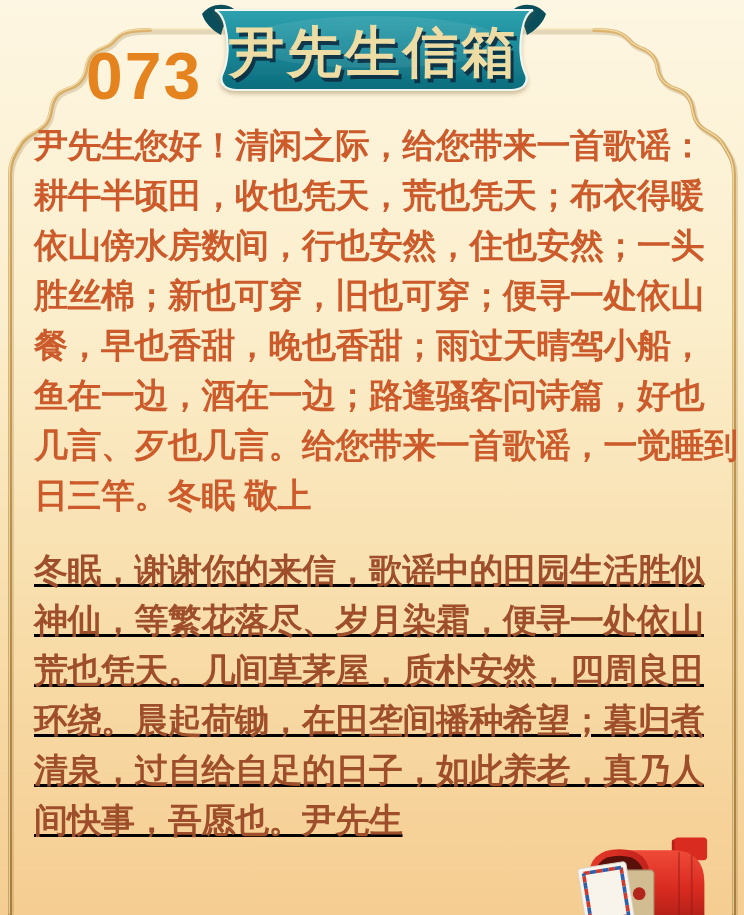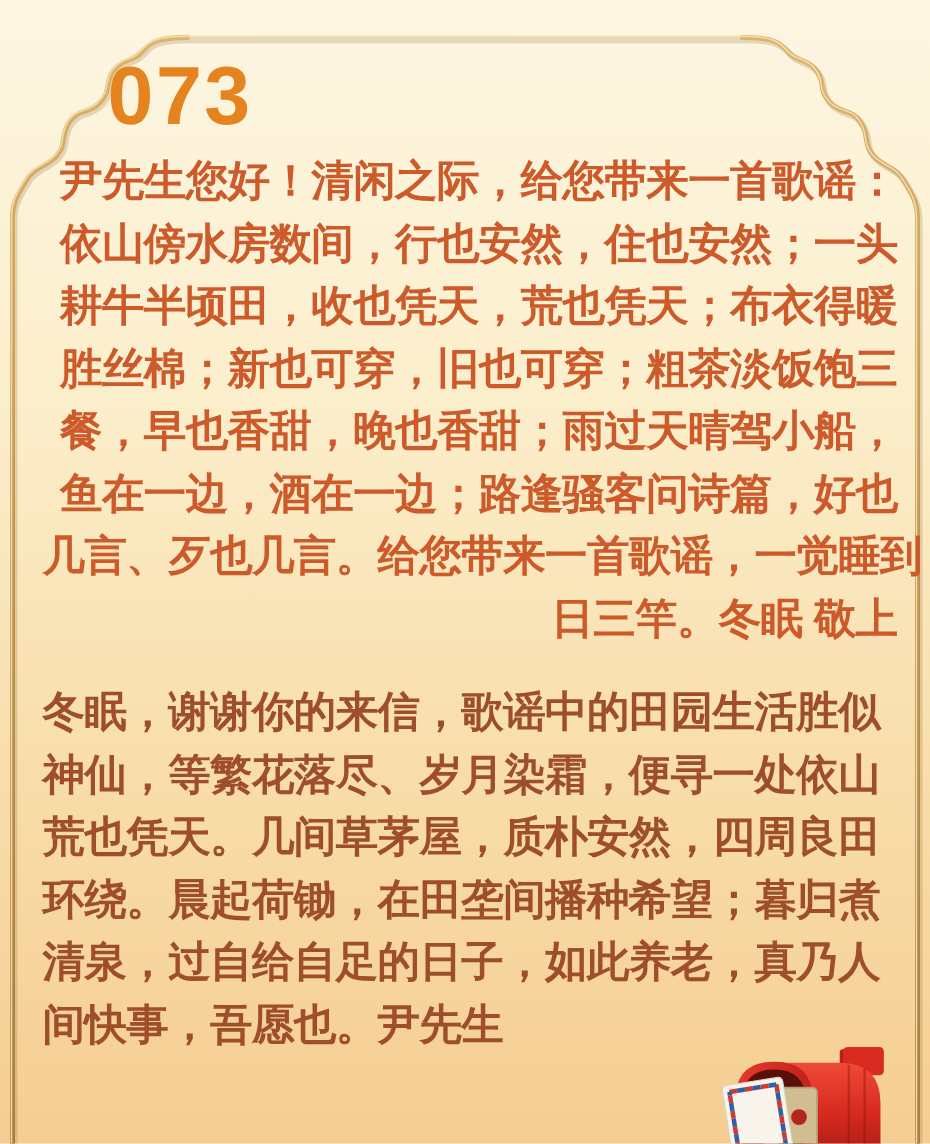--- a/index.html
+++ b/index.html
@@ -26,21 +26,21 @@
     position:absolute;left:0;right:0;top:14px;
     text-align:center;
     font-size:55px;font-weight:700;letter-spacing:3px;
     color:#eddca4;
     text-shadow:3px 4px 0 rgba(12,42,62,.88);
     white-space:nowrap;
   }
   
   .content{position:absolute;left:34px;width:684px;z-index:2;}
   .letter-block{top:120px;}
-  .reply-block{top:545px;}
+  .reply-block{top:545px;text-decoration:underline;}
   .text-line{
     height:50px;line-height:50px;
     font-size:34px;font-weight:600;
     letter-spacing:-0.5px;
     white-space:nowrap;
   }
   .letter-block .text-line{color:#cc5a2a;}
   .reply-block .text-line{color:#9e4e2b;}
   
   .mailbox{position:absolute;right:36px;bottom:-12px;width:172px;height:92px;z-index:4;}
@@ -75,26 +75,48 @@
       <g stroke="#f4e0ae" stroke-width="1.3" opacity="0.9" transform="translate(-0.8,-0.9)">
         <path d="M150,30 H594"></path>
         <path d="M150,30 C125,30 120,34 113,42 C107,49 99,47 92,55 C83,65 90,72 80,82 C72,91 63,87 56,97 C48,108 54,115 45,125 C38,133 26,134 20,146 C14,156 10,162 10,175 V915"></path>
         <path d="M594,30 C619,30 624,34 631,42 C637,49 645,47 652,55 C661,65 654,72 664,82 C672,91 681,87 688,97 C696,108 690,115 699,125 C706,133 718,134 724,146 C730,156 734,162 734,175 V915"></path>
       </g>
     </g>
   </svg>
 
   <div class="issue-number">073</div>
 
+  <div class="banner">
+    <svg viewBox="0 0 352 96" width="352" height="96" aria-hidden="true">
+      <defs>
+        <linearGradient id="tealGrad" x1="0" y1="0" x2="0" y2="1">
+          <stop offset="0" stop-color="#2fa2ae"></stop>
+          <stop offset="0.45" stop-color="#1b8b9b"></stop>
+          <stop offset="1" stop-color="#0d6c7c"></stop>
+        </linearGradient>
+        <filter id="bshadow" x="-10%" y="-10%" width="120%" height="130%">
+          <feDropShadow dx="0" dy="3" stdDeviation="2" flood-color="#7a5a28" flood-opacity="0.35"></feDropShadow>
+        </filter>
+      </defs>
 
-  <div class="content letter-block" style="position:absolute;top:120px;text-align:right;">
+      <path d="M4,12 C12,2 26,0 36,7 C29,17 25,24 23,33 C14,28 7,21 4,12 Z" fill="#0a4e5c"></path>
+      <path d="M348,12 C340,2 326,0 316,7 C323,17 327,24 329,33 C338,28 345,21 348,12 Z" fill="#0a4e5c"></path>
+
+      <path d="M17,8 L335,8 C331,10 328,14 326,20 C320,42 322,61 328,73 C331,83 323,88 313,88 L39,88 C29,88 21,83 24,73 C30,61 32,42 26,20 C24,14 21,10 17,8 Z" fill="url(#tealGrad)" stroke="#eef6ee" stroke-width="2.2" filter="url(#bshadow)"></path>
+
+      <ellipse cx="176" cy="40" rx="130" ry="26" fill="#ffffff" opacity="0.08"></ellipse>
+    </svg>
+    <div class="title">尹先生信箱</div>
+  </div>
+
+  <div class="content letter-block" style="position:absolute;top:120px;">
     <div class="text-line">尹先生您好！清闲之际，给您带来一首歌谣：</div>
+    <div class="text-line">耕牛半顷田，收也凭天，荒也凭天；布衣得暖</div>
     <div class="text-line">依山傍水房数间，行也安然，住也安然；一头</div>
-    <div class="text-line">耕牛半顷田，收也凭天，荒也凭天；布衣得暖</div>
-    <div class="text-line">胜丝棉；新也可穿，旧也可穿；粗茶淡饭饱三</div>
+    <div class="text-line">胜丝棉；新也可穿，旧也可穿；便寻一处依山</div>
     <div class="text-line">餐，早也香甜，晚也香甜；雨过天晴驾小船，</div>
     <div class="text-line">鱼在一边，酒在一边；路逢骚客问诗篇，好也</div>
     <div class="text-line">几言、歹也几言。给您带来一首歌谣，一觉睡到</div>
     <div class="text-line">日三竿。冬眠 敬上</div>
   </div>
 
   <div class="content reply-block" style="position:absolute;top:545px;">
     <div class="text-line">冬眠，谢谢你的来信，歌谣中的田园生活胜似</div>
     <div class="text-line">神仙，等繁花落尽、岁月染霜，便寻一处依山</div>
     <div class="text-line">荒也凭天。几间草茅屋，质朴安然，四周良田</div>

